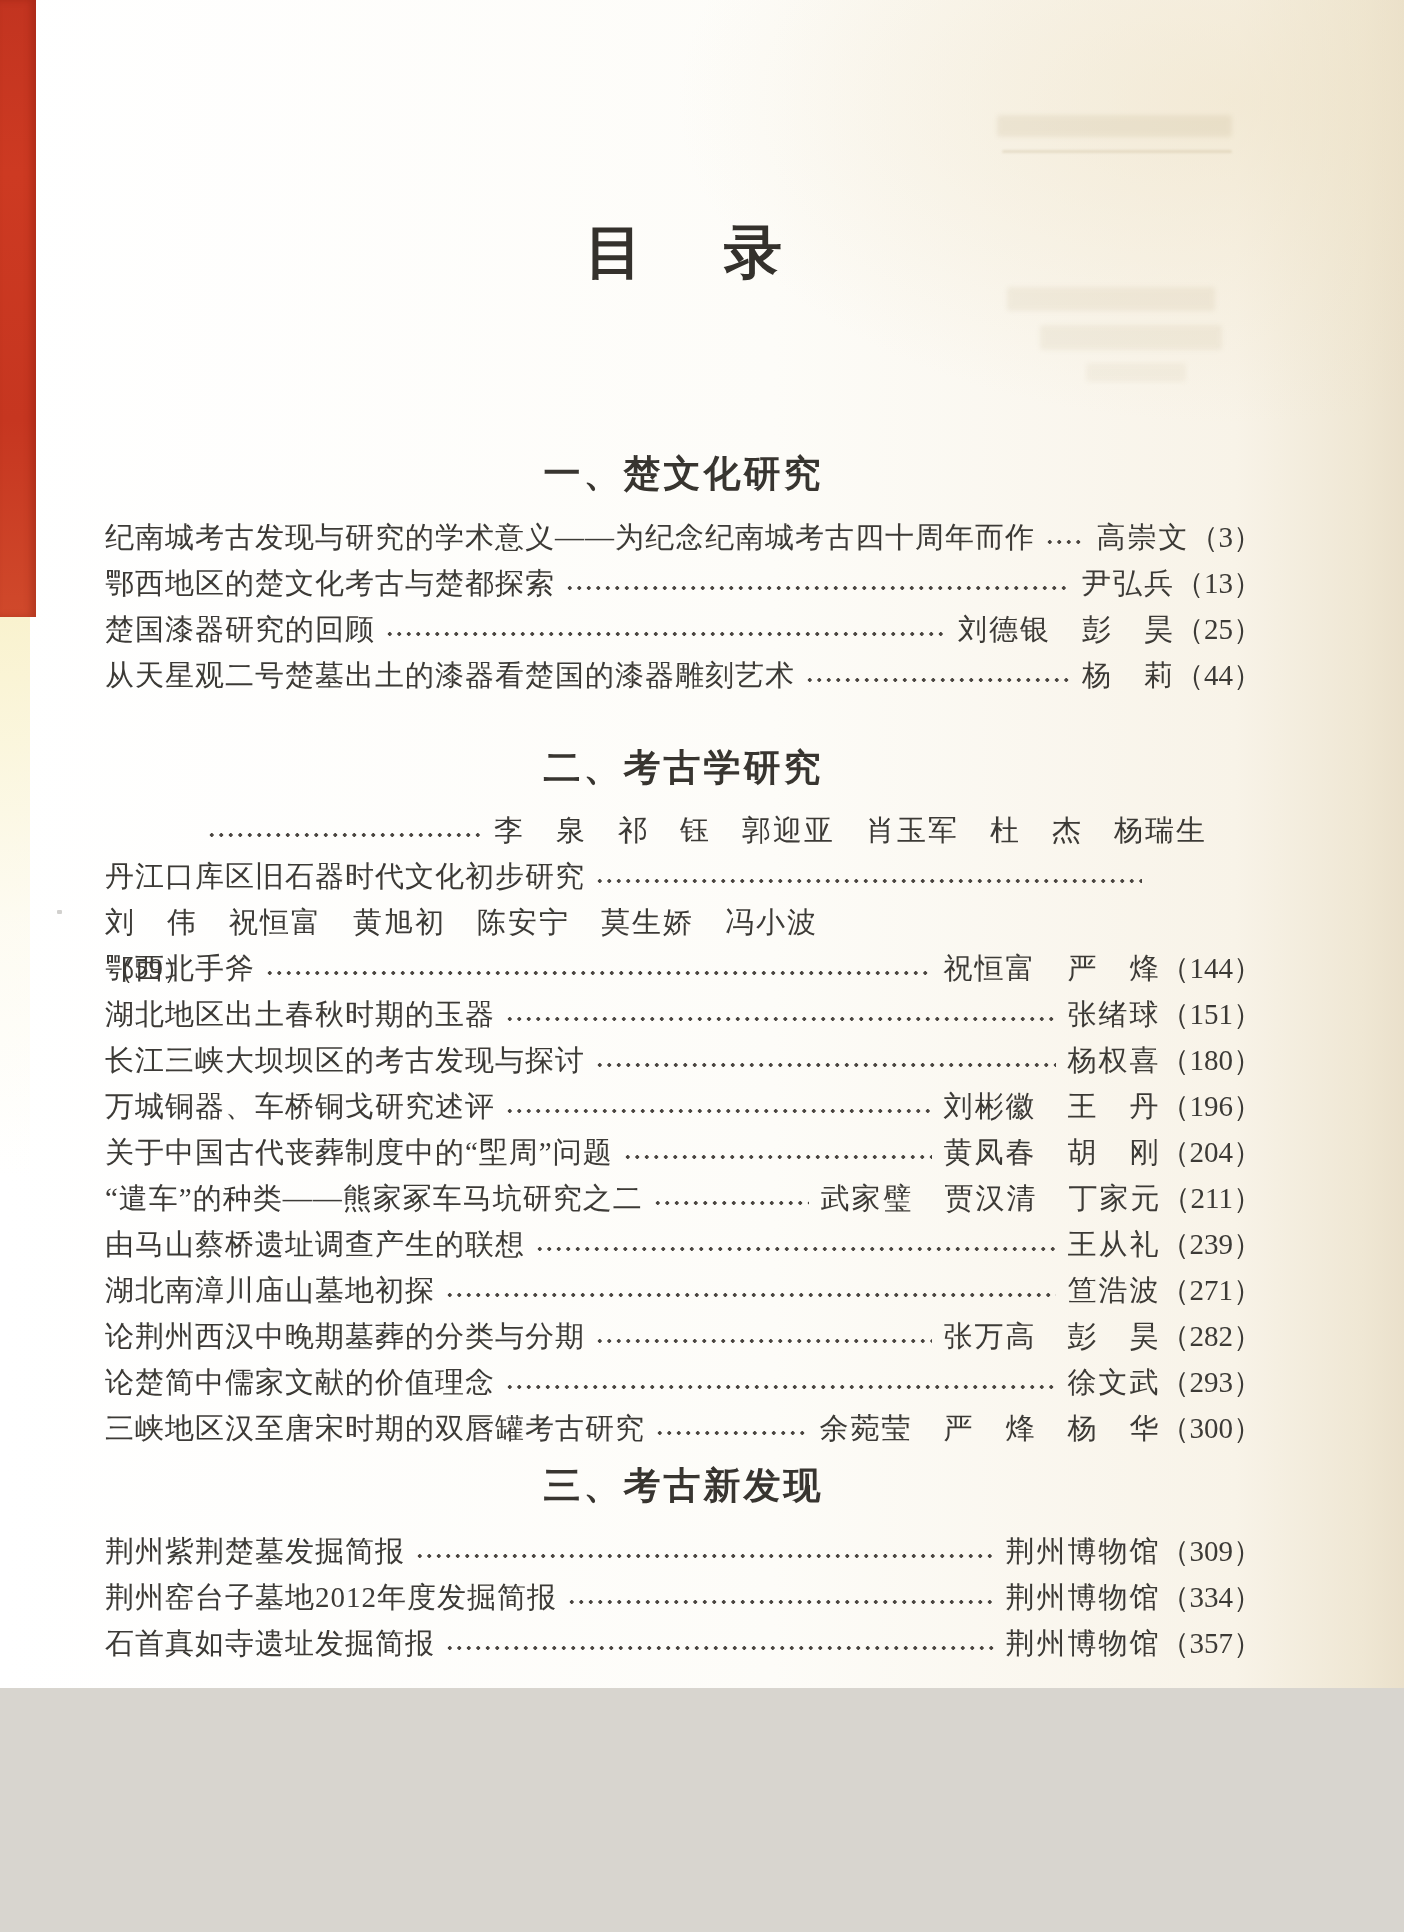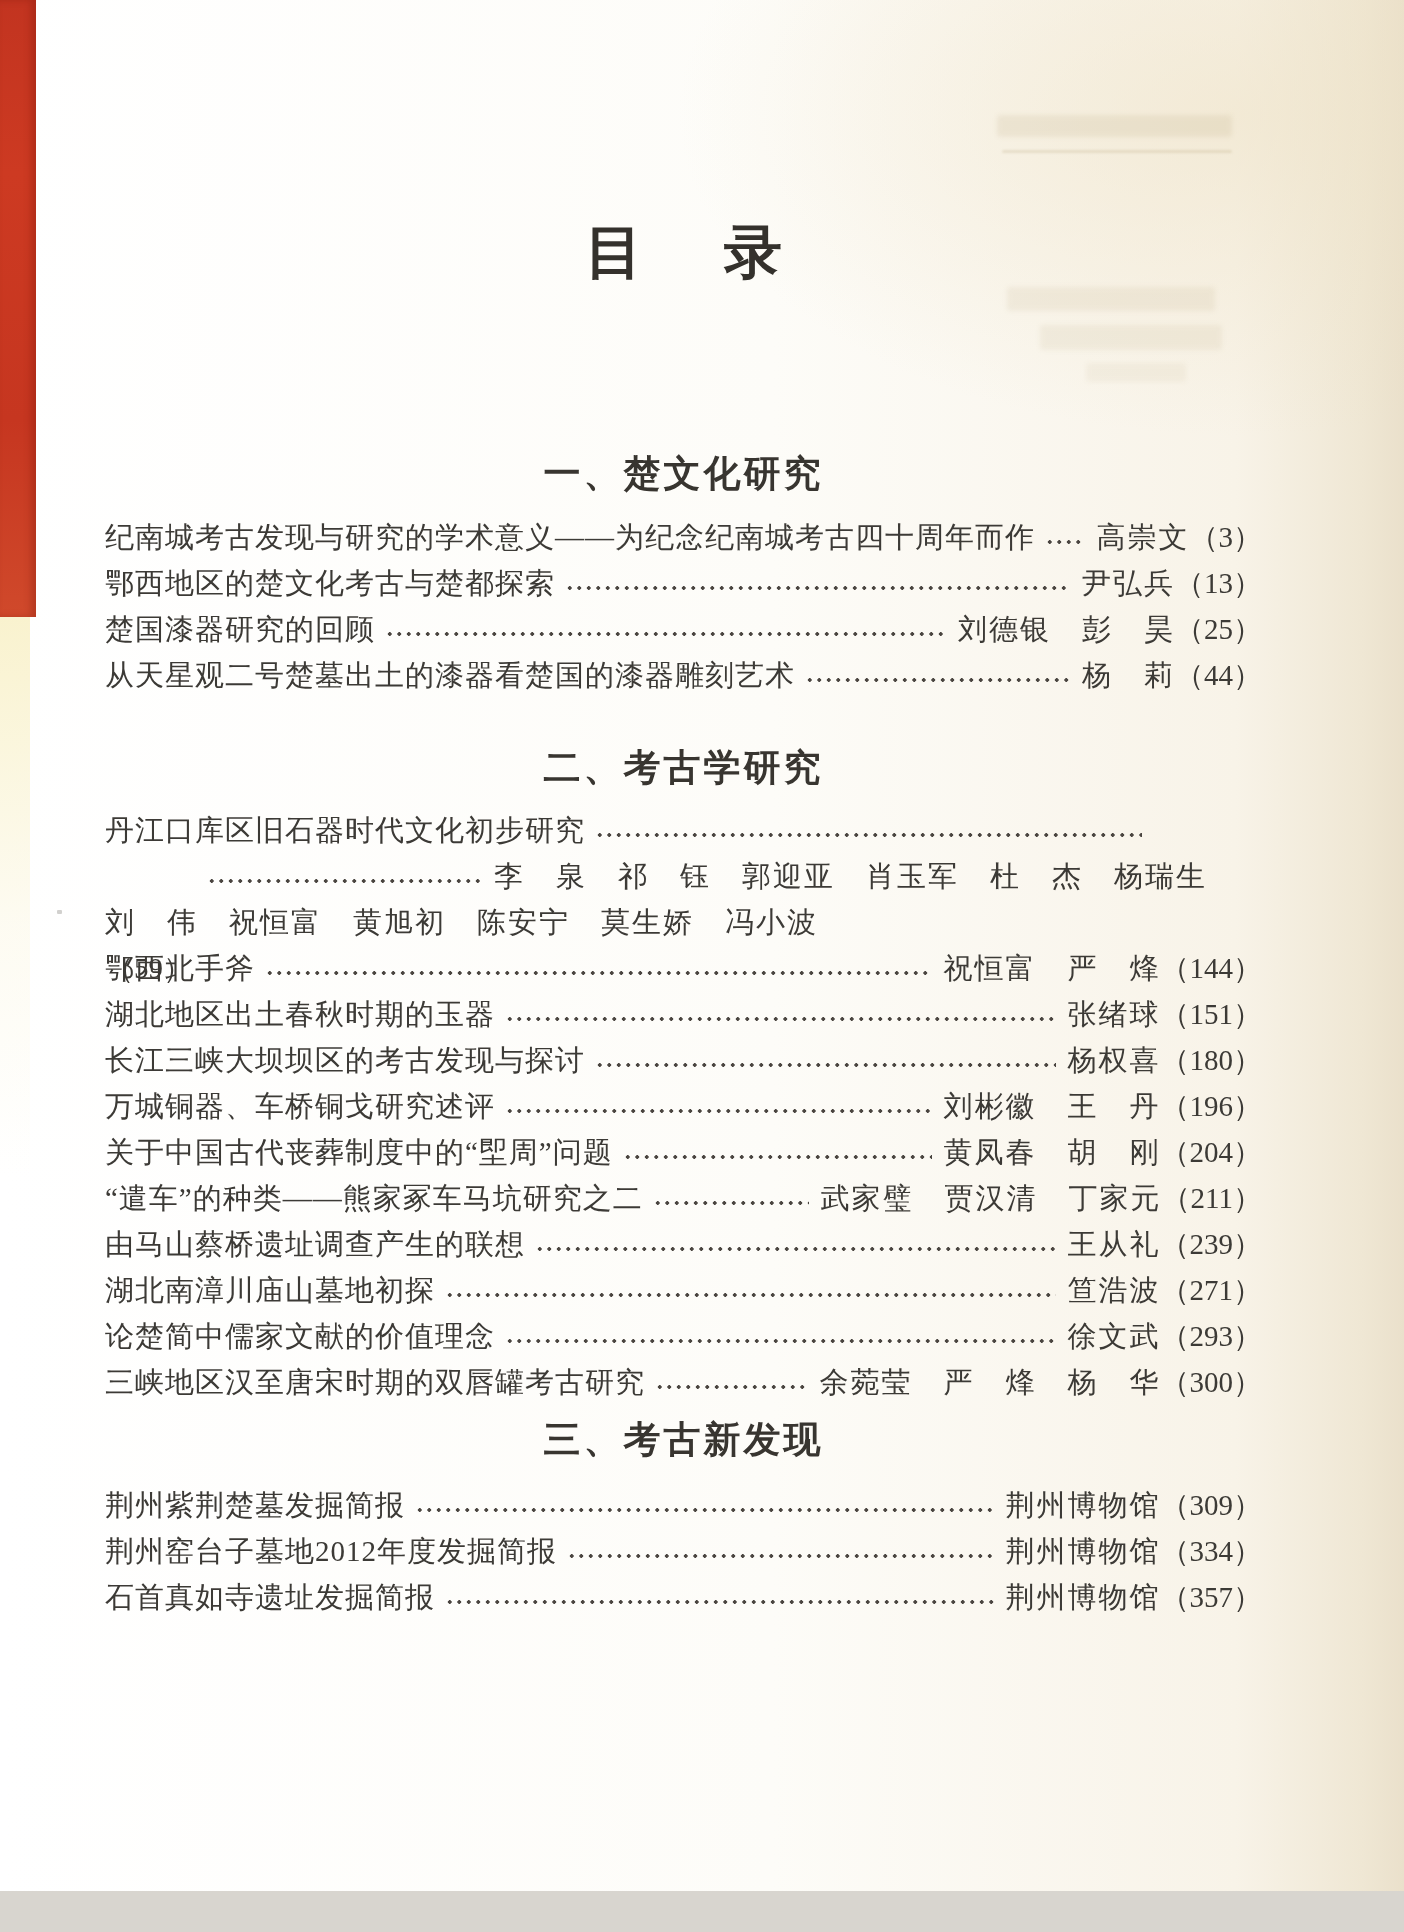--- a/index.html
+++ b/index.html
@@ -1,18 +1,18 @@
 <!DOCTYPE html>
 <html lang="zh"><head>
 <meta charset="utf-8">
 <style>
   html,body{margin:0;padding:0;background:#d8d5cf;}
   .page{
     position:relative;
-    width:1404px;height:1891px;
+    width:1404px;height:1688px;
     margin:0 auto;
     overflow:hidden;
     background:
       radial-gradient(900px 520px at 88% 6%, rgba(238,226,198,0.55), rgba(238,226,198,0) 62%),
       linear-gradient(90deg,#ffffff 0%,#fdfcf8 55%,#f8f3e8 88%,#efe7d4 97%,#eae0cb 100%);
     background-color:#fcfbf7;
     font-family:"Liberation Serif","DejaVu Serif",serif;
     color:#3c3a36;
   }
   
@@ -125,29 +125,29 @@
         <span class="leader"></span>
         <span class="authors">杨　莉</span>
         <span class="pno">（44）</span>
       </div>
     </div>
 
     <div class="sec-heading h2">二、考古学研究</div>
     <div class="entries s2">
 
       <div class="entry">
-        <span class="t">丹江口库区旧石器时代文化初步研究</span>
-        <span class="leader"></span>
-        <span class="endgap-a"></span>
-      </div>
-      <div class="entry">
         <span class="indent"></span>
         <span class="leader"></span>
         <span class="authors">李　泉　祁　钰　郭迎亚　肖玉军　杜　杰　杨瑞生</span>
         <span class="endgap-b"></span>
+      </div>
+      <div class="entry">
+        <span class="t">丹江口库区旧石器时代文化初步研究</span>
+        <span class="leader"></span>
+        <span class="endgap-a"></span>
       </div>
       <div class="entry right-row">
         <span class="authors">刘　伟　祝恒富　黄旭初　陈安宁　莫生娇　冯小波</span>
         <span class="pno">（59）</span>
       </div>
 
       <div class="entry">
         <span class="t">鄂西北手斧</span>
         <span class="leader"></span>
         <span class="authors">祝恒富　严　烽</span>
@@ -189,20 +189,26 @@
         <span class="authors">王从礼</span>
         <span class="pno">（239）</span>
       </div>
       <div class="entry">
         <span class="t">湖北南漳川庙山墓地初探</span>
         <span class="leader"></span>
         <span class="authors">笪浩波</span>
         <span class="pno">（271）</span>
       </div>
       <div class="entry">
+        <span class="t">论荆州西汉中晚期墓葬的分类与分期</span>
+        <span class="leader"></span>
+        <span class="authors">张万高　彭　昊</span>
+        <span class="pno">（282）</span>
+      </div>
+      <div class="entry">
         <span class="t">论楚简中儒家文献的价值理念</span>
         <span class="leader"></span>
         <span class="authors">徐文武</span>
         <span class="pno">（293）</span>
       </div>
       <div class="entry">
         <span class="t">三峡地区汉至唐宋时期的双唇罐考古研究</span>
         <span class="leader"></span>
         <span class="authors">余菀莹　严　烽　杨　华</span>
         <span class="pno">（300）</span>

